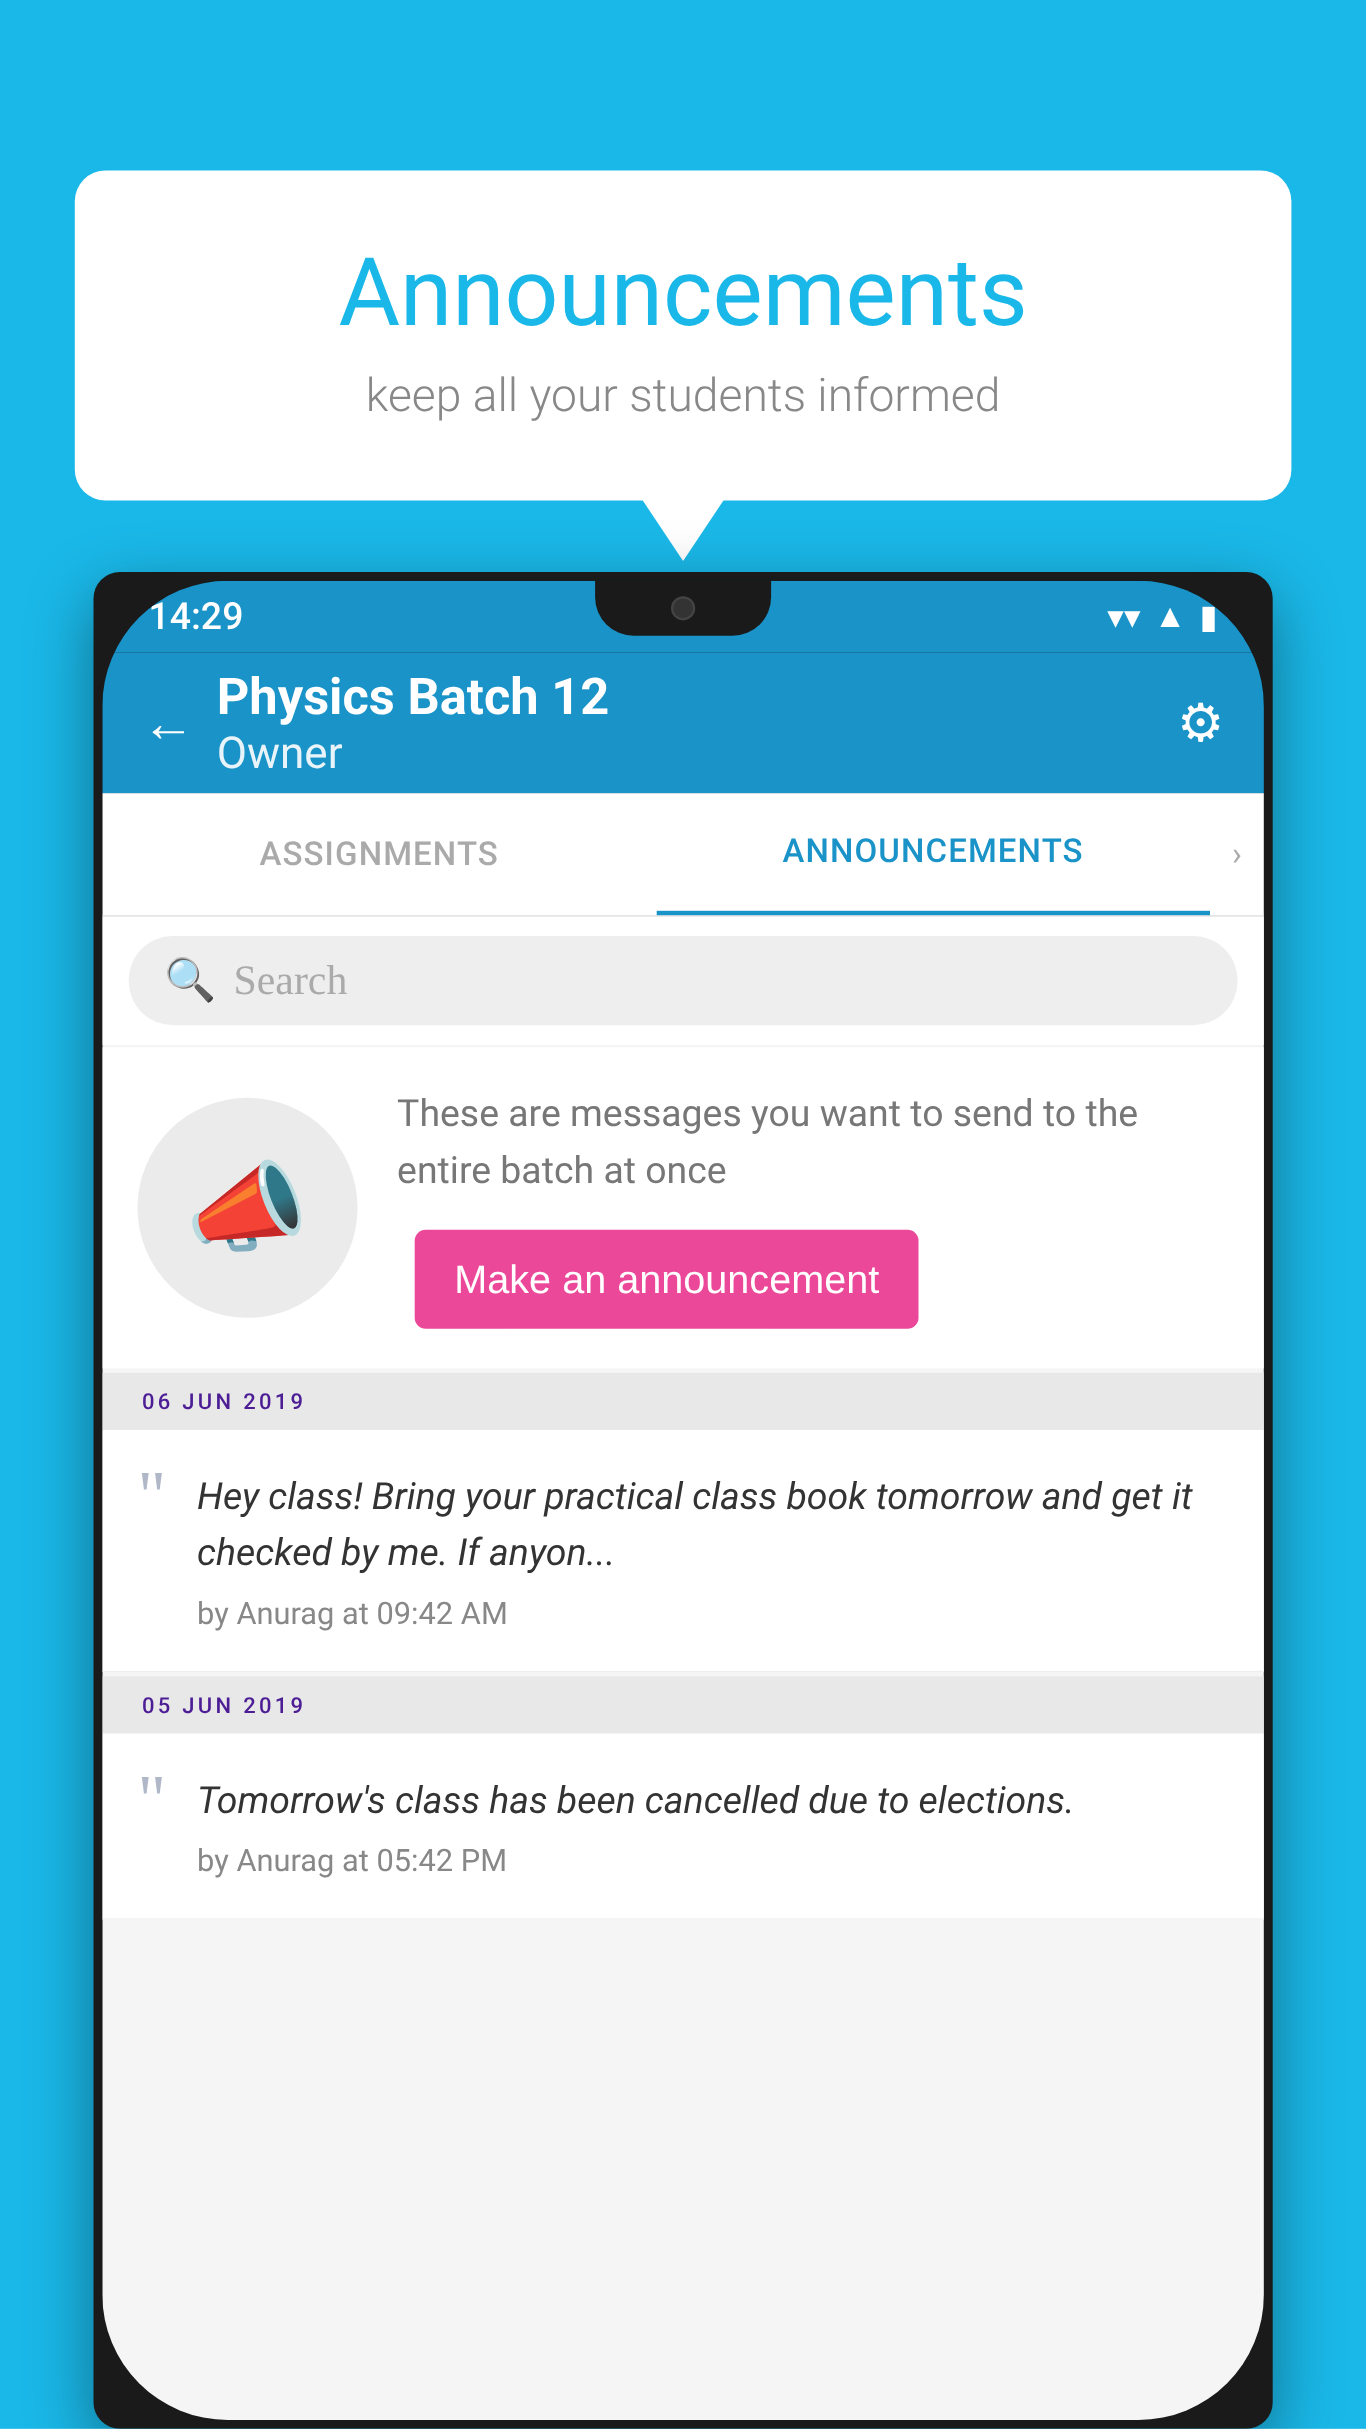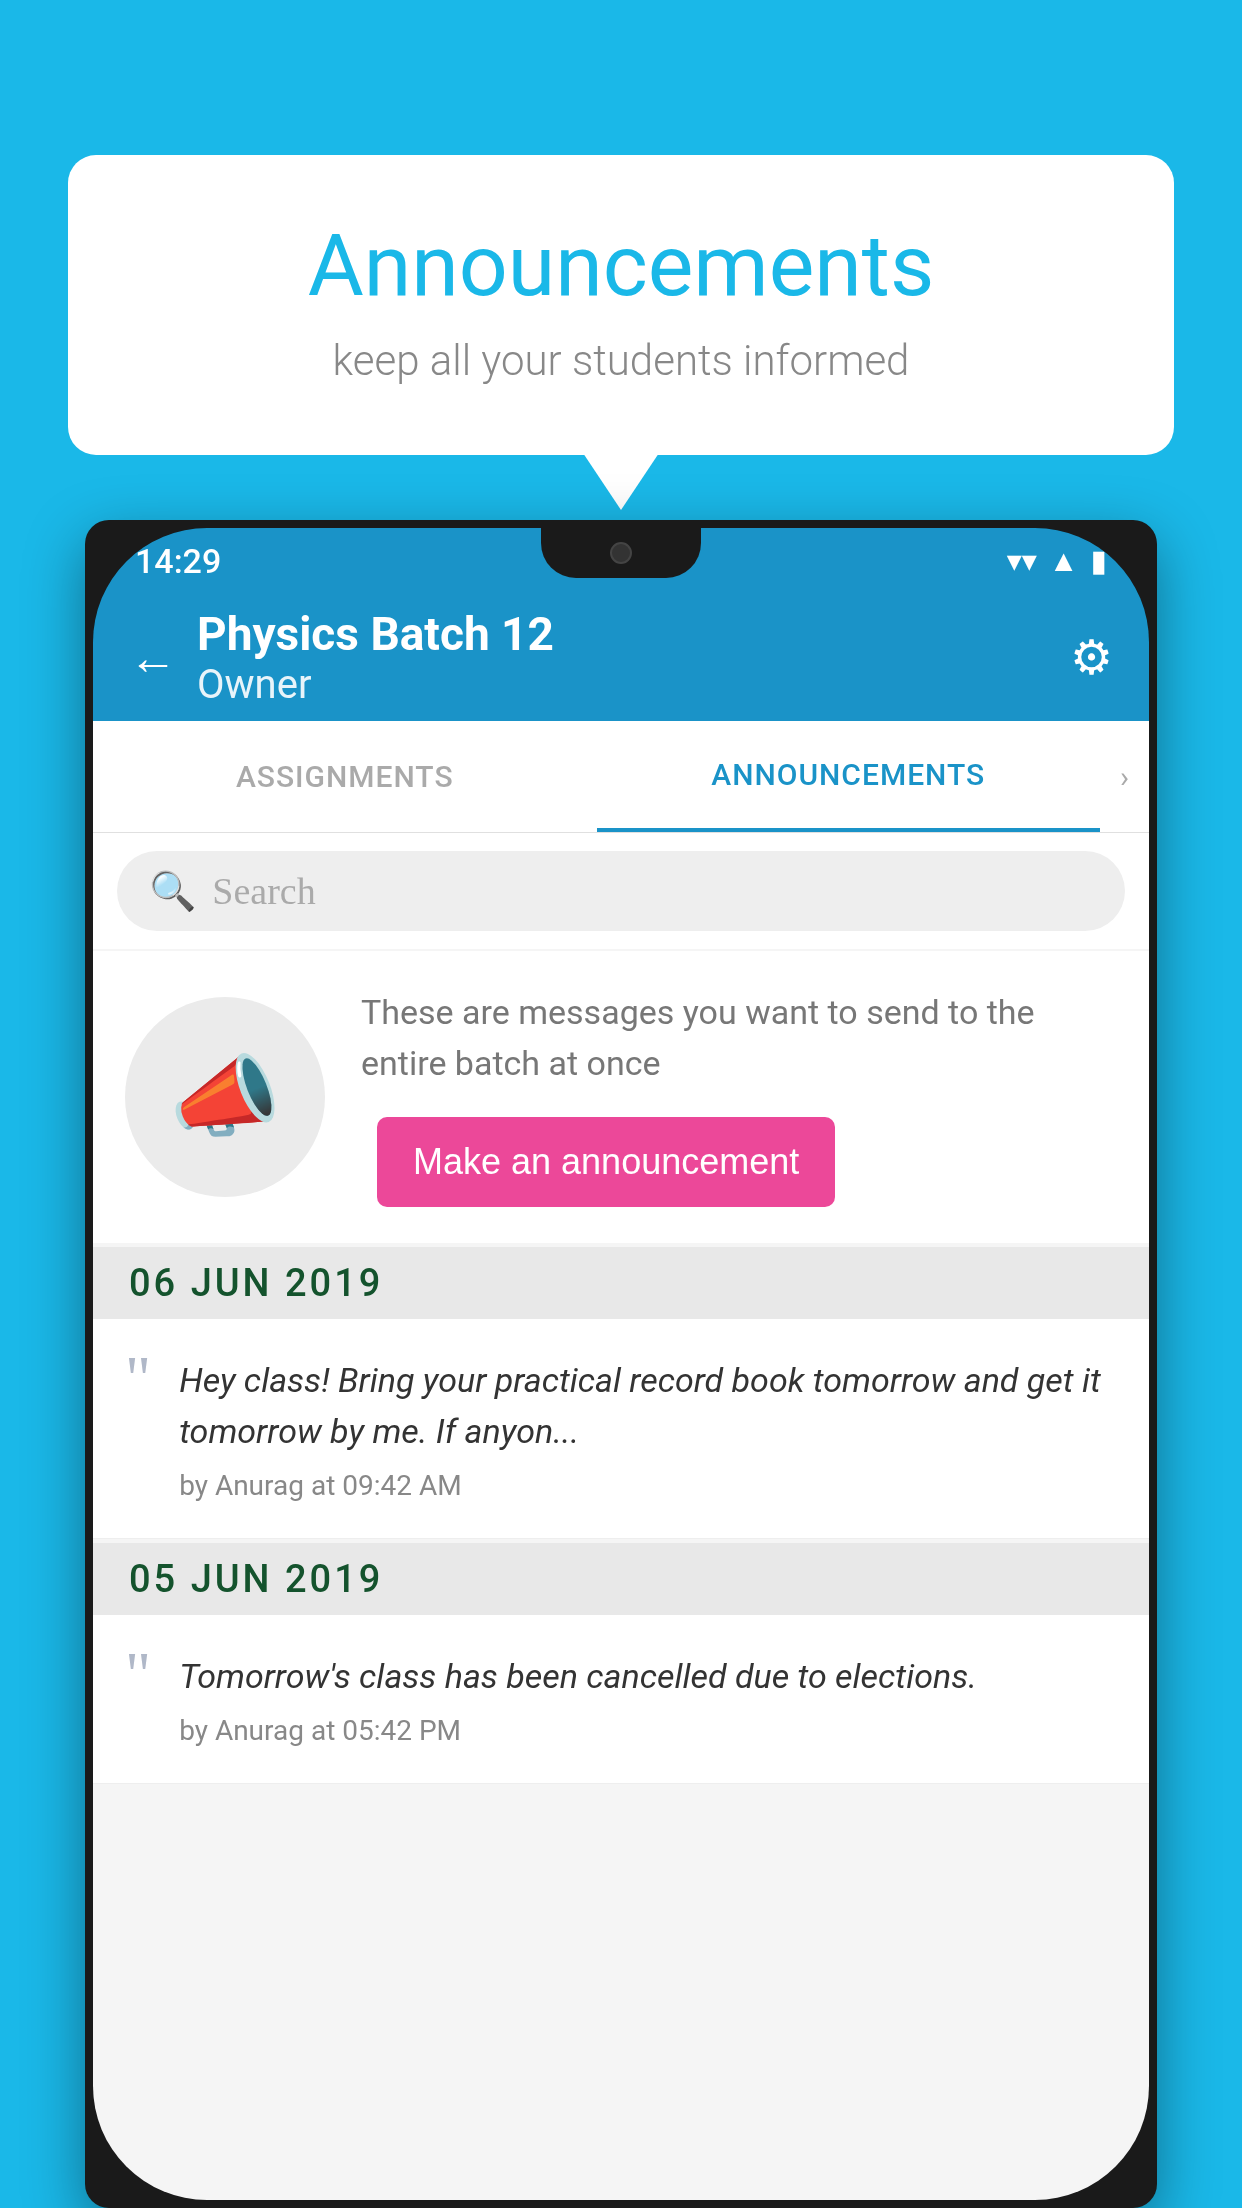--- a/index.html
+++ b/index.html
@@ -287,22 +287,22 @@
       font-size: 36px;
       font-weight: 500;
       cursor: pointer;
       margin-left: 16px;
     }
 
     
     .date-separator {
       background: #e8e8e8;
       padding: 14px 36px;
-      font-size: 38px;
-      color: #14532d;
+      font-size: 20px;
+      color: #4c1d95;
       letter-spacing: 3px;
       font-weight: 500;
       margin-top: 4px;
     }
 
     
     .announcement-item {
       background: white;
       display: flex;
       align-items: flex-start;
@@ -400,21 +400,21 @@
           <p class="promo-desc">These are messages you want to send to the entire batch at once</p>
           <button class="make-announcement-btn">Make an announcement</button>
         </div>
       </div>
 
       <div class="date-separator">06  JUN  2019</div>
 
       <div class="announcement-item">
         <div class="quote-icon">"</div>
         <div class="announcement-text-area">
-          <p class="announcement-body">Hey class! Bring your practical record book tomorrow and get it tomorrow by me. If anyon...</p>
+          <p class="announcement-body">Hey class! Bring your practical class book tomorrow and get it checked by me. If anyon...</p>
           <p class="announcement-meta">by Anurag at 09:42 AM</p>
         </div>
       </div>
 
       <div class="date-separator">05  JUN  2019</div>
 
       <div class="announcement-item">
         <div class="quote-icon">"</div>
         <div class="announcement-text-area">
           <p class="announcement-body">Tomorrow's class has been cancelled due to elections.</p>

